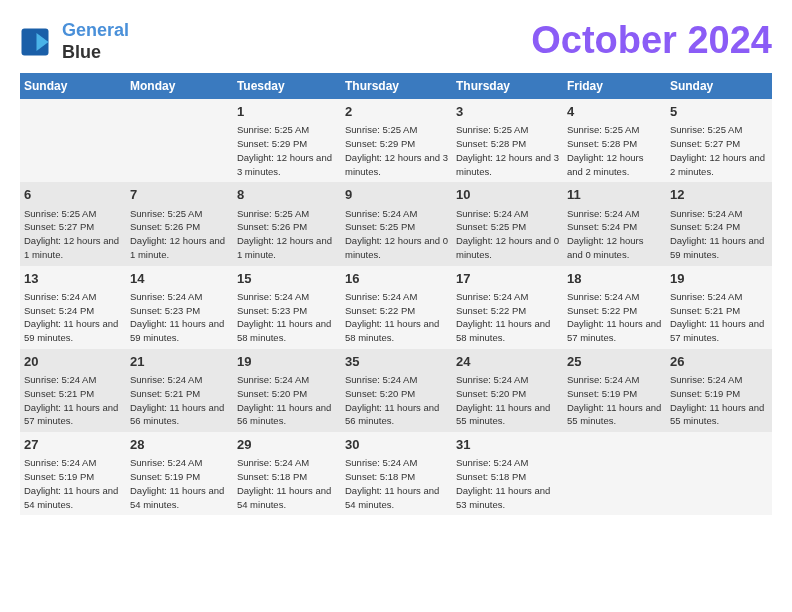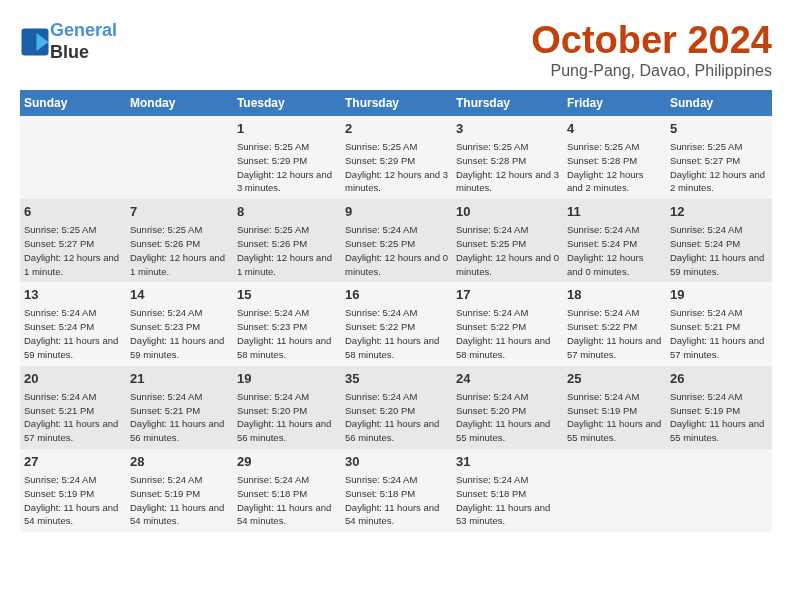--- a/index.html
+++ b/index.html
@@ -12,42 +12,42 @@
     }
     .header-section {
       display: flex;
       justify-content: space-between;
       align-items: flex-start;
       margin-bottom: 10px;
     }
     .logo {
       display: flex;
       align-items: center;
-      gap: 0;
+      gap: 12px;
     }
     .logo-text {
       font-size: 18px;
       font-weight: bold;
       color: #333;
       line-height: 1.2;
     }
     .logo-text span {
       color: #4a90d9;
     }
     .logo-icon {
       width: 30px;
       height: 30px;
     }
     .title-section {
       text-align: right;
     }
     .month-title {
       font-size: 38px;
       font-weight: bold;
-      color: #c2410c;
+      color: #8b5cf6;
       line-height: 1.1;
     }
     .location-title {
       font-size: 16px;
       color: #555;
     }
     table {
       width: 100%;
       border-collapse: collapse;
       font-size: 10.5px;
@@ -100,21 +100,20 @@
       <rect x="2" y="2" width="36" height="36" rx="4" fill="#1a5fa8"></rect>
       <polygon points="22,8 38,20 22,32" fill="#4ab3e8"></polygon>
     </svg>
     <div class="logo-text">
       <div><span>General</span></div>
       <div>Blue</div>
     </div>
   </div>
   <div class="title-section">
     <div class="month-title">October 2024</div>
-    <div class="location-title">Pung-Pang, Davao, Philippines</div>
   </div>
 </div>
 
 <table>
   <thead>
     <tr>
     <th>Sunday</th>
         <th>Monday</th>
         <th>Tuesday</th>
         <th>Thursday</th>

